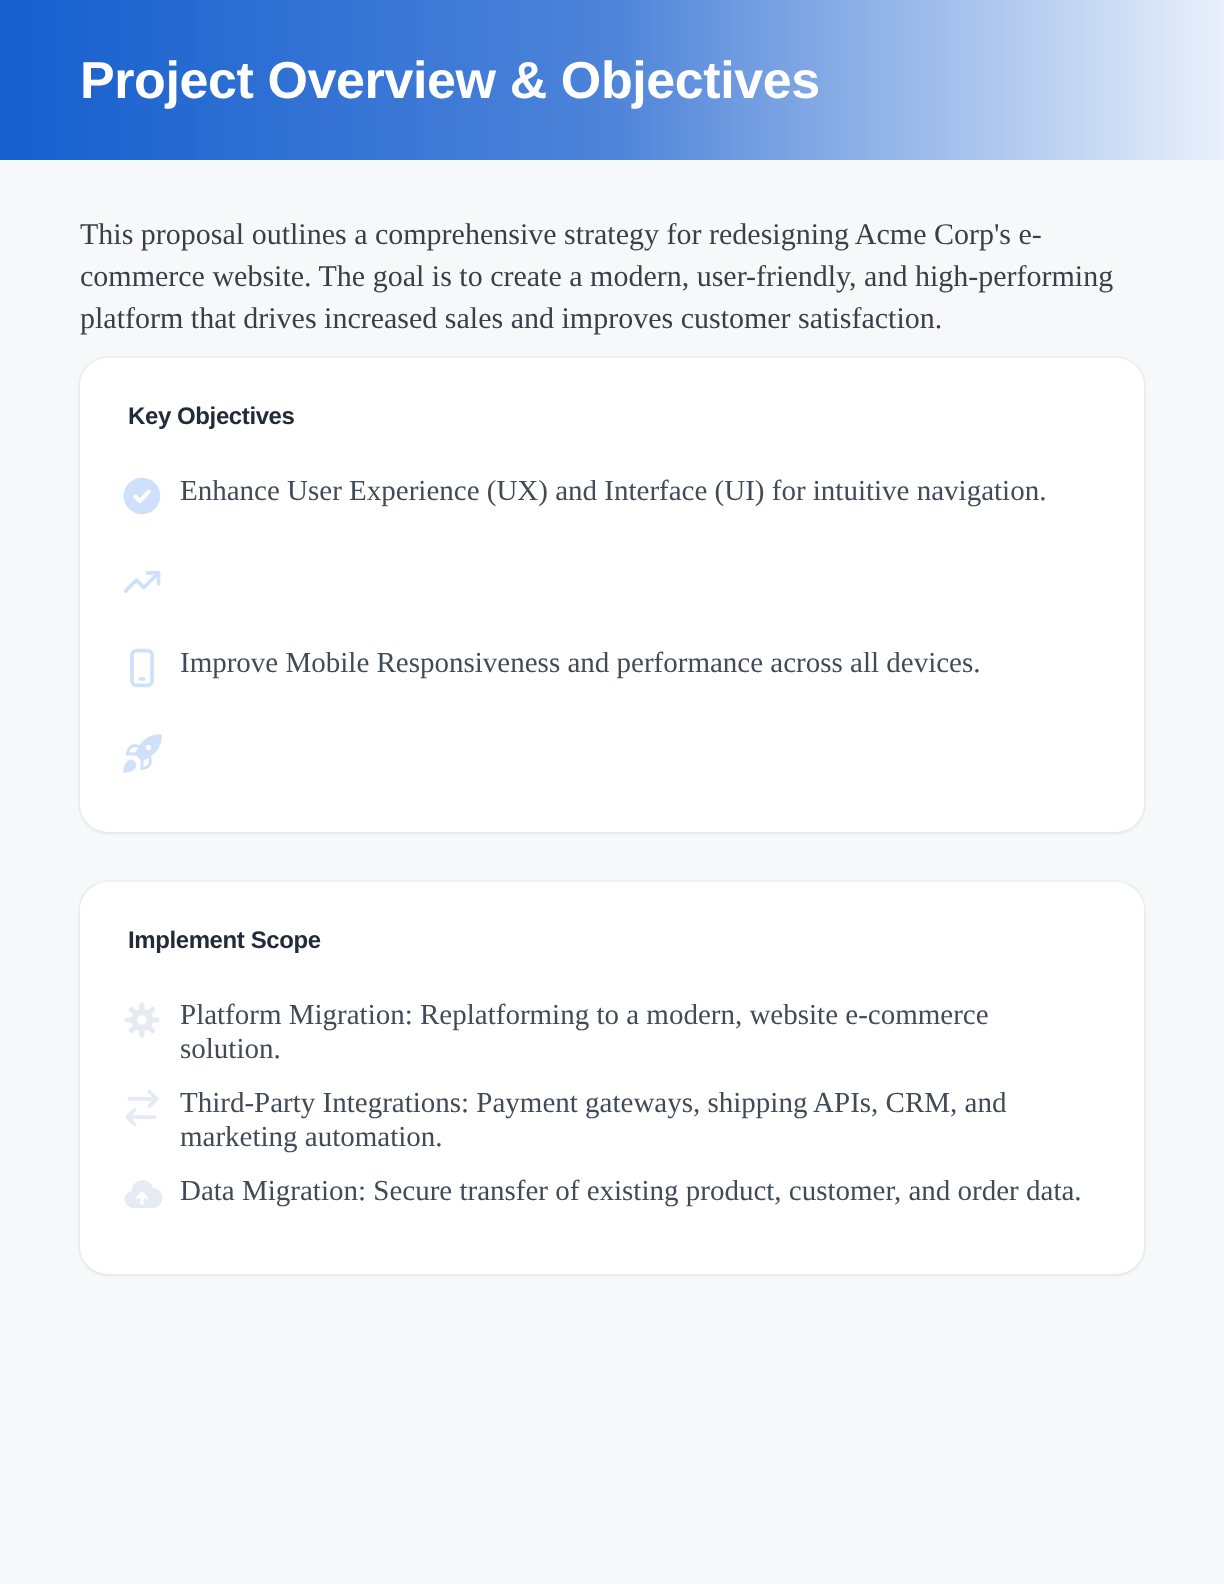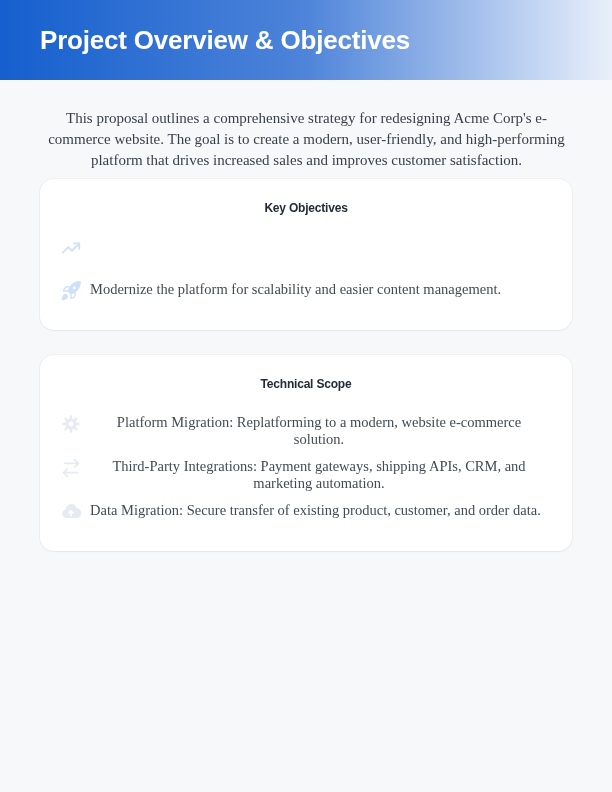--- a/index.html
+++ b/index.html
@@ -28,21 +28,21 @@
     display:flex;align-items:center;
     padding:0 40px;
   }
   .page-title{
     margin:0;
     color:var(--header-title);
     font-size:26px;
     font-weight:bold;
     letter-spacing:-0.2px;
   }
-  .page-body{padding:28px 40px 0;text-align:center;}
+  .page-body{padding:28px 40px 0;}
   .intro{
     font-family:"Liberation Serif",serif;
     font-size:15px;line-height:21px;
     color:#373f49;
     margin:0 0 8px;
     width:533px;
   }
   .card{
     background:var(--card-background);
     border-radius:14px;
@@ -86,50 +86,67 @@
   </header>
 
   <main class="page-body">
 
     <p class="intro">This proposal outlines a comprehensive strategy for redesigning Acme Corp's e-commerce website. The goal is to create a modern, user-friendly, and high-performing platform that drives increased sales and improves customer satisfaction.</p>
 
     <section class="card">
       <h2 class="card-title">Key Objectives</h2>
       <ul class="item-list">
 
+        <li class="item">
+          <span class="item-icon ko-icon">
+            <svg viewBox="0 0 24 24">
+                <circle cx="12" cy="12" r="10" fill="currentColor"></circle>
+                <path d="M8.3 12.3l2.5 2.5 4.9-5.2" fill="none" stroke="#fff" stroke-width="2.2" stroke-linecap="round" stroke-linejoin="round"></path>
+              </svg>
+          </span>
+          <span class="item-text">Enhance User Experience (UX) and Interface (UI) for intuitive navigation.</span>
+        </li>
 
         <li class="item">
           <span class="item-icon ko-icon">
             <svg viewBox="0 0 24 24" fill="none" stroke="currentColor" stroke-width="2" stroke-linecap="round" stroke-linejoin="round">
                 <polyline points="3 17 9 11 13 15 21 7"></polyline>
                 <polyline points="15 7 21 7 21 13"></polyline>
               </svg>
           </span>
         </li>
 
+        <li class="item">
+          <span class="item-icon ko-icon">
+            <svg viewBox="0 0 24 24" fill="none" stroke="currentColor" stroke-width="2" stroke-linecap="round" stroke-linejoin="round">
+                <rect x="6.5" y="2.5" width="11" height="19" rx="2.5"></rect>
+                <path d="M11 18h2"></path>
+              </svg>
+          </span>
+          <span class="item-text">Improve Mobile Responsiveness and performance across all devices.</span>
+        </li>
 
 
         <li class="item">
           <span class="item-icon ko-icon">
             <svg viewBox="0 0 24 24" fill="currentColor" stroke="currentColor" stroke-width="1.6" stroke-linecap="round" stroke-linejoin="round">
                 <path d="M4.5 16.5c-1.5 1.26-2 5-2 5s3.74-.5 5-2c.71-.84.7-2.13-.09-2.91a2.18 2.18 0 0 0-2.91-.09z"></path>
                 <path d="m12 15-3-3a22 22 0 0 1 2-3.95A12.88 12.88 0 0 1 22 2c0 2.72-.78 7.5-6 11a22.35 22.35 0 0 1-4 2z"></path>
                 <path d="M9 12H4s.55-3.03 2-4c1.62-1.08 5 0 5 0" fill="none"></path>
                 <path d="M12 15v5s3.03-.55 4-2c1.08-1.62 0-5 0-5" fill="none"></path>
                 <circle cx="15.5" cy="8.5" r="1.5" fill="#fff" stroke="none"></circle>
               </svg>
           </span>
-          <span class="item-text">Modernize the platform for scalability and easier content management.</span>
         </li>
 
       </ul>
     </section>
 
     <section class="card">
-      <h2 class="card-title">Technical Scope</h2>
+      <h2 class="card-title">Implement Scope</h2>
       <ul class="item-list">
 
         <li class="item">
           <span class="item-icon ts-icon">
             <svg viewBox="0 0 24 24">
                 <g fill="currentColor">
                   <circle cx="12" cy="12" r="6"></circle>
                   <rect x="10.6" y="2.4" width="2.8" height="5" rx="1.3"></rect>
                   <rect x="10.6" y="2.4" width="2.8" height="5" rx="1.3" transform="rotate(45 12 12)"></rect>
                   <rect x="10.6" y="2.4" width="2.8" height="5" rx="1.3" transform="rotate(90 12 12)"></rect>

